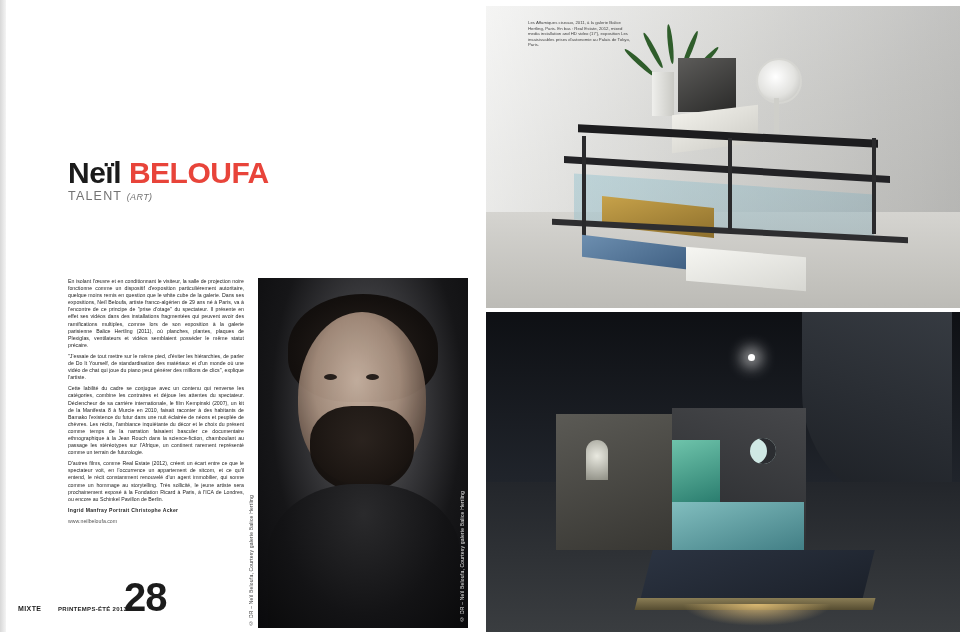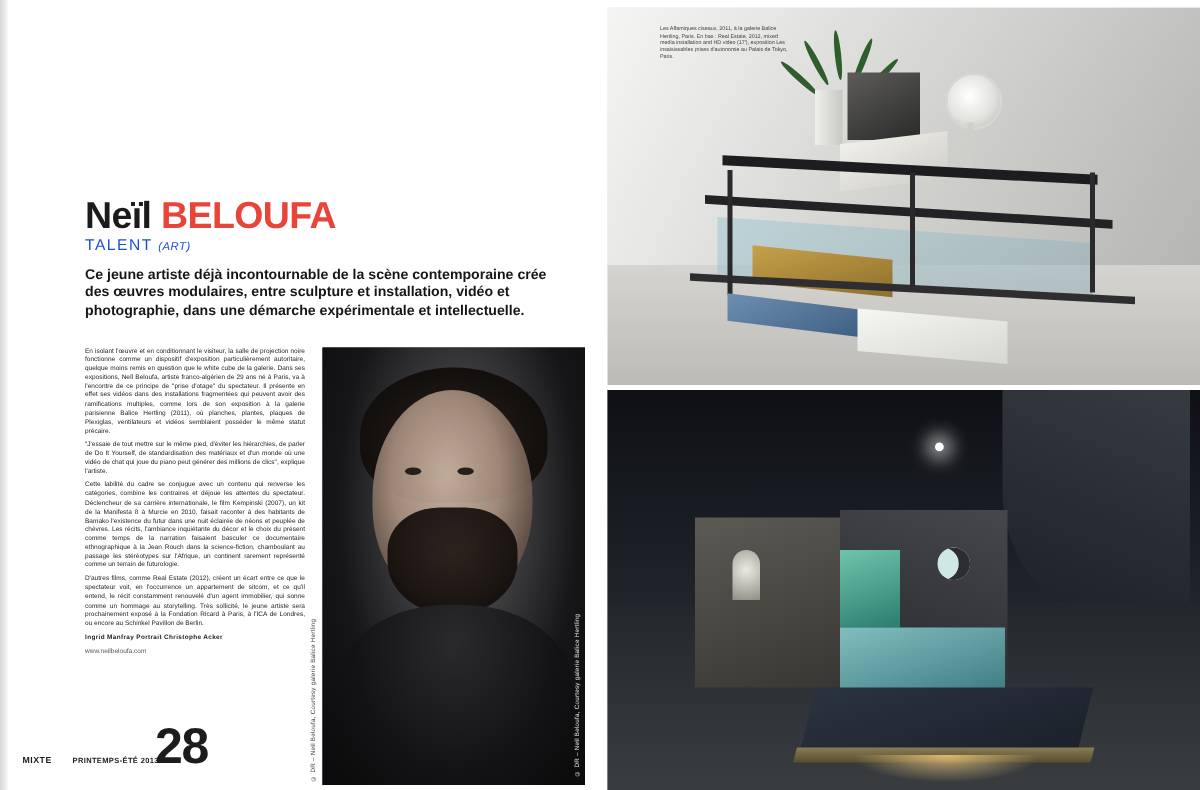--- a/index.html
+++ b/index.html
@@ -58,21 +58,21 @@
     color: #1b1b1b;
     white-space: nowrap;
   }
   .headline .last {
     color: #e8443a;
   }
   .subhead {
     margin-top: 1px;
     font-size: 12.5px;
     letter-spacing: 1.2px;
-    color: #1d4ed8;
+    color: #737373;
   }
   .subhead .art {
     font-size: 9px;
     font-style: italic;
     letter-spacing: 0.4px;
   }
   .standfirst {
     margin-top: 10px;
     width: 382px;
     font-size: 11.3px;
@@ -450,21 +450,20 @@
 
       <div class="headline-block">
         <div class="headline">
           <span>Neïl</span>
           <span class="last">BELOUFA</span>
         </div>
         <div class="subhead">
           <span>TALENT</span>
           <span class="art">(ART)</span>
         </div>
-        <div class="standfirst">Ce jeune artiste déjà incontournable de la scène contemporaine crée des œuvres modulaires, entre sculpture et installation, vidéo et photographie, dans une démarche expérimentale et intellectuelle.</div>
       </div>
 
       <div class="body-col">
         <p>En isolant l'œuvre et en conditionnant le visiteur, la salle de projection noire fonctionne comme un dispositif d'exposition particulièrement autoritaire, quelque moins remis en question que le white cube de la galerie. Dans ses expositions, Neïl Beloufa, artiste franco-algérien de 29 ans né à Paris, va à l'encontre de ce principe de "prise d'otage" du spectateur. Il présente en effet ses vidéos dans des installations fragmentées qui peuvent avoir des ramifications multiples, comme lors de son exposition à la galerie parisienne Balice Hertling (2011), où planches, plantes, plaques de Plexiglas, ventilateurs et vidéos semblaient posséder le même statut précaire.</p>
         <p>"J'essaie de tout mettre sur le même pied, d'éviter les hiérarchies, de parler de Do It Yourself, de standardisation des matériaux et d'un monde où une vidéo de chat qui joue du piano peut générer des millions de clics", explique l'artiste.</p>
         <p>Cette labilité du cadre se conjugue avec un contenu qui renverse les catégories, combine les contraires et déjoue les attentes du spectateur. Déclencheur de sa carrière internationale, le film Kempinski (2007), un kit de la Manifesta 8 à Murcie en 2010, faisait raconter à des habitants de Bamako l'existence du futur dans une nuit éclairée de néons et peuplée de chèvres. Les récits, l'ambiance inquiétante du décor et le choix du présent comme temps de la narration faisaient basculer ce documentaire ethnographique à la Jean Rouch dans la science-fiction, chamboulant au passage les stéréotypes sur l'Afrique, un continent rarement représenté comme un terrain de futurologie.</p>
         <p>D'autres films, comme Real Estate (2012), créent un écart entre ce que le spectateur voit, en l'occurrence un appartement de sitcom, et ce qu'il entend, le récit constamment renouvelé d'un agent immobilier, qui sonne comme un hommage au storytelling. Très sollicité, le jeune artiste sera prochainement exposé à la Fondation Ricard à Paris, à l'ICA de Londres, ou encore au Schinkel Pavillon de Berlin.</p>
         <p class="kicker">Ingrid Manfray Portrait Christophe Acker</p>
         <p class="weburl">www.neilbeloufa.com</p>
       </div>

